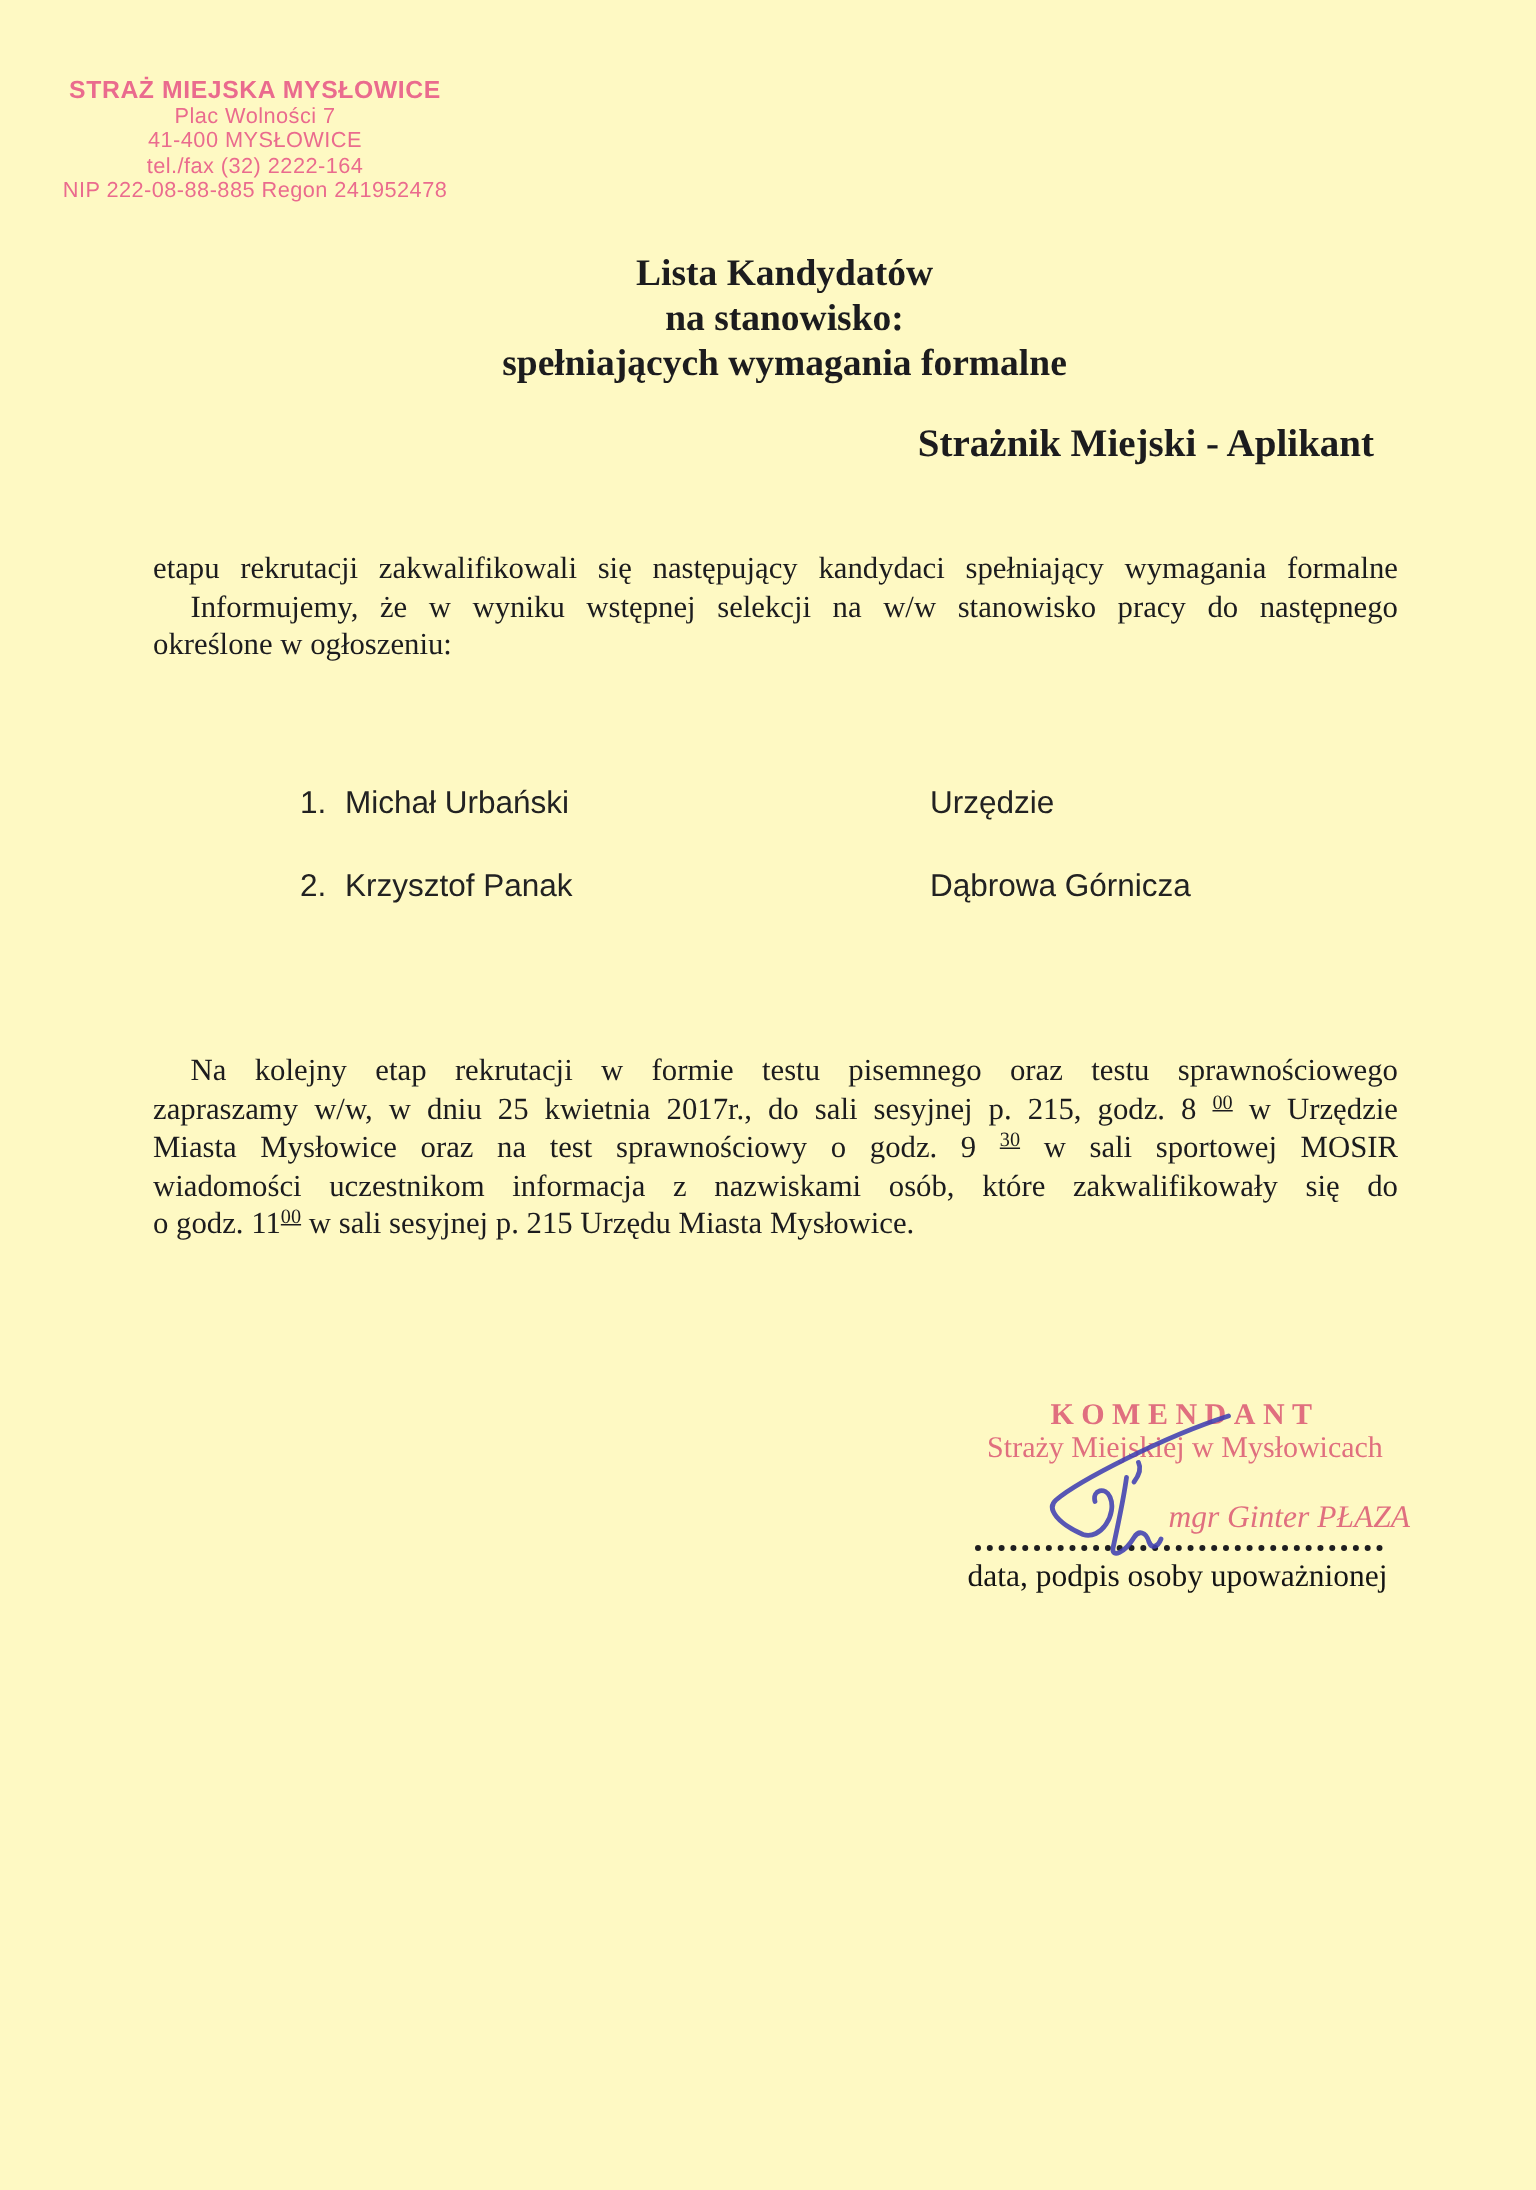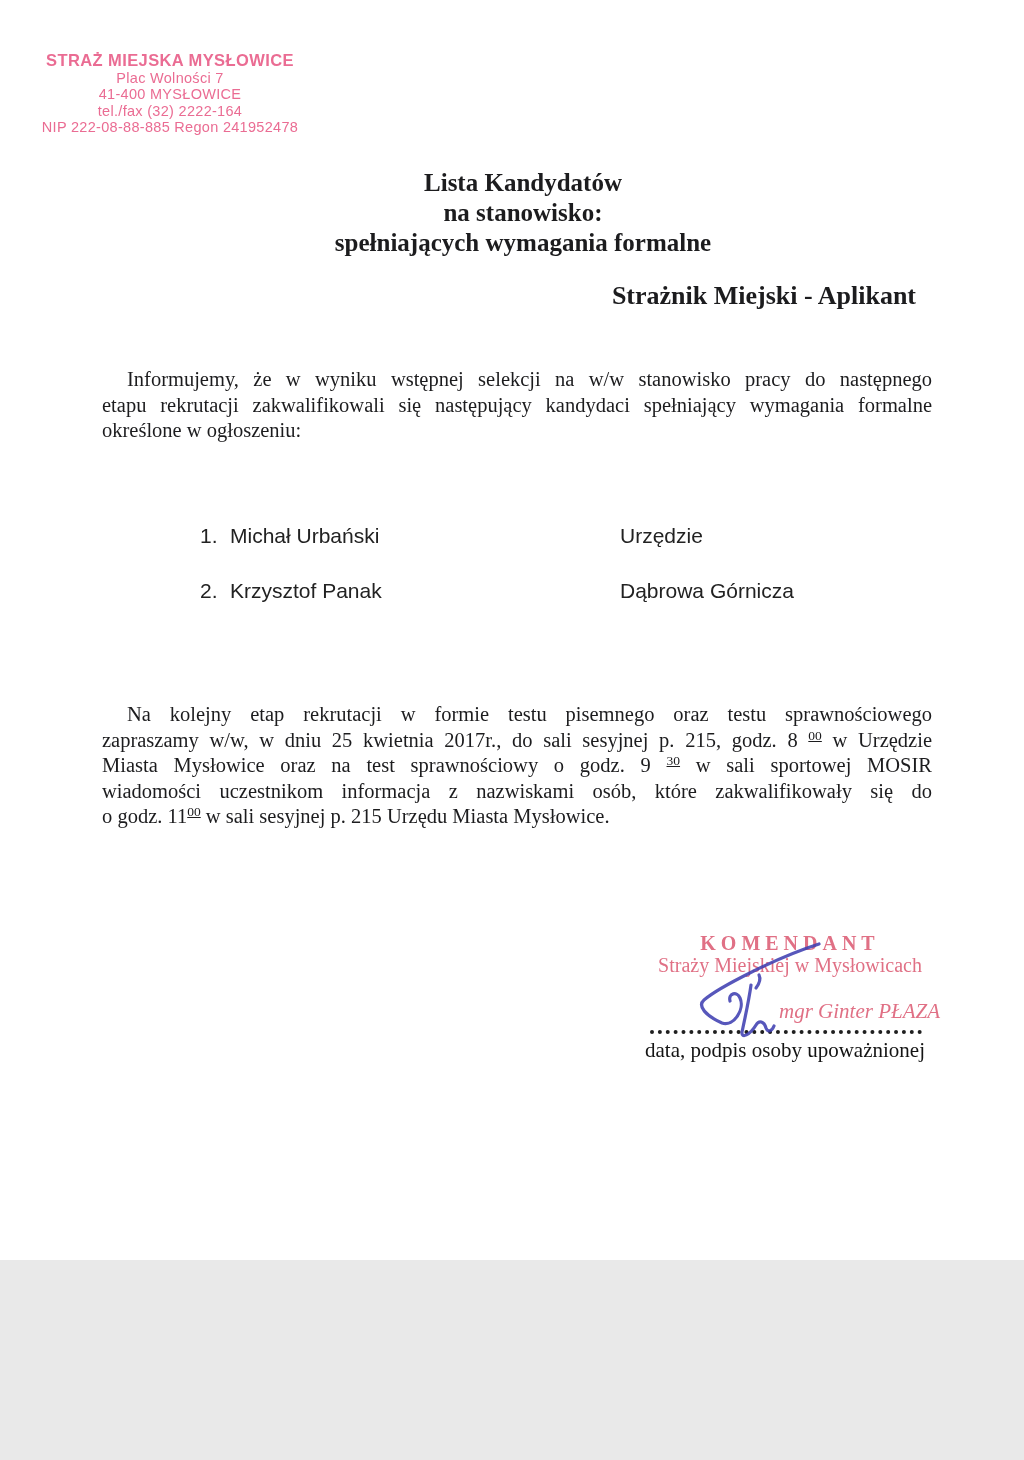--- a/index.html
+++ b/index.html
@@ -1,20 +1,20 @@
 <!DOCTYPE html>
 <html lang="pl"><head>
 <meta charset="utf-8">
 <style>
   html,body{margin:0;padding:0;background:#e9e9e9;}
   .page{
     position:relative;
-    width:1024px;height:1260px;
+    width:1024px;height:1460px;
     margin:0 auto;
-    background:#ffffff;
+    background:#fef9c3;
     overflow:hidden;
     color:#1c1c1e;
     font-family:"Liberation Serif", serif;
   }
   
   .stamp-top{
     position:absolute;left:36px;top:52px;width:268px;
     text-align:center;
     font-family:"Liberation Sans", sans-serif;
     line-height:16.5px;
@@ -94,22 +94,22 @@
     </div>
 
   <div class="title-block">
     <div>Lista Kandydatów</div>
     <div>na stanowisko:</div>
     <div>spełniających wymagania formalne</div>
   </div>
   <div class="position-title">Strażnik Miejski - Aplikant</div>
 
   <div class="paragraph intro-paragraph">
+      <div class="para-line just">etapu rekrutacji zakwalifikowali się następujący kandydaci spełniający wymagania formalne</div>
       <div class="para-line just indent">Informujemy, że w wyniku wstępnej selekcji na w/w stanowisko pracy do następnego</div>
-      <div class="para-line just">etapu rekrutacji zakwalifikowali się następujący kandydaci spełniający wymagania formalne</div>
       <div class="para-line">określone w ogłoszeniu:</div>
     </div>
 
   <div class="candidate-list">
       <div class="cand-row">
         <span class="cand-num">1.</span>
         <span class="cand-name">Michał Urbański</span>
         <span class="cand-city">Urzędzie</span>
       </div>
       <div class="cand-row">

